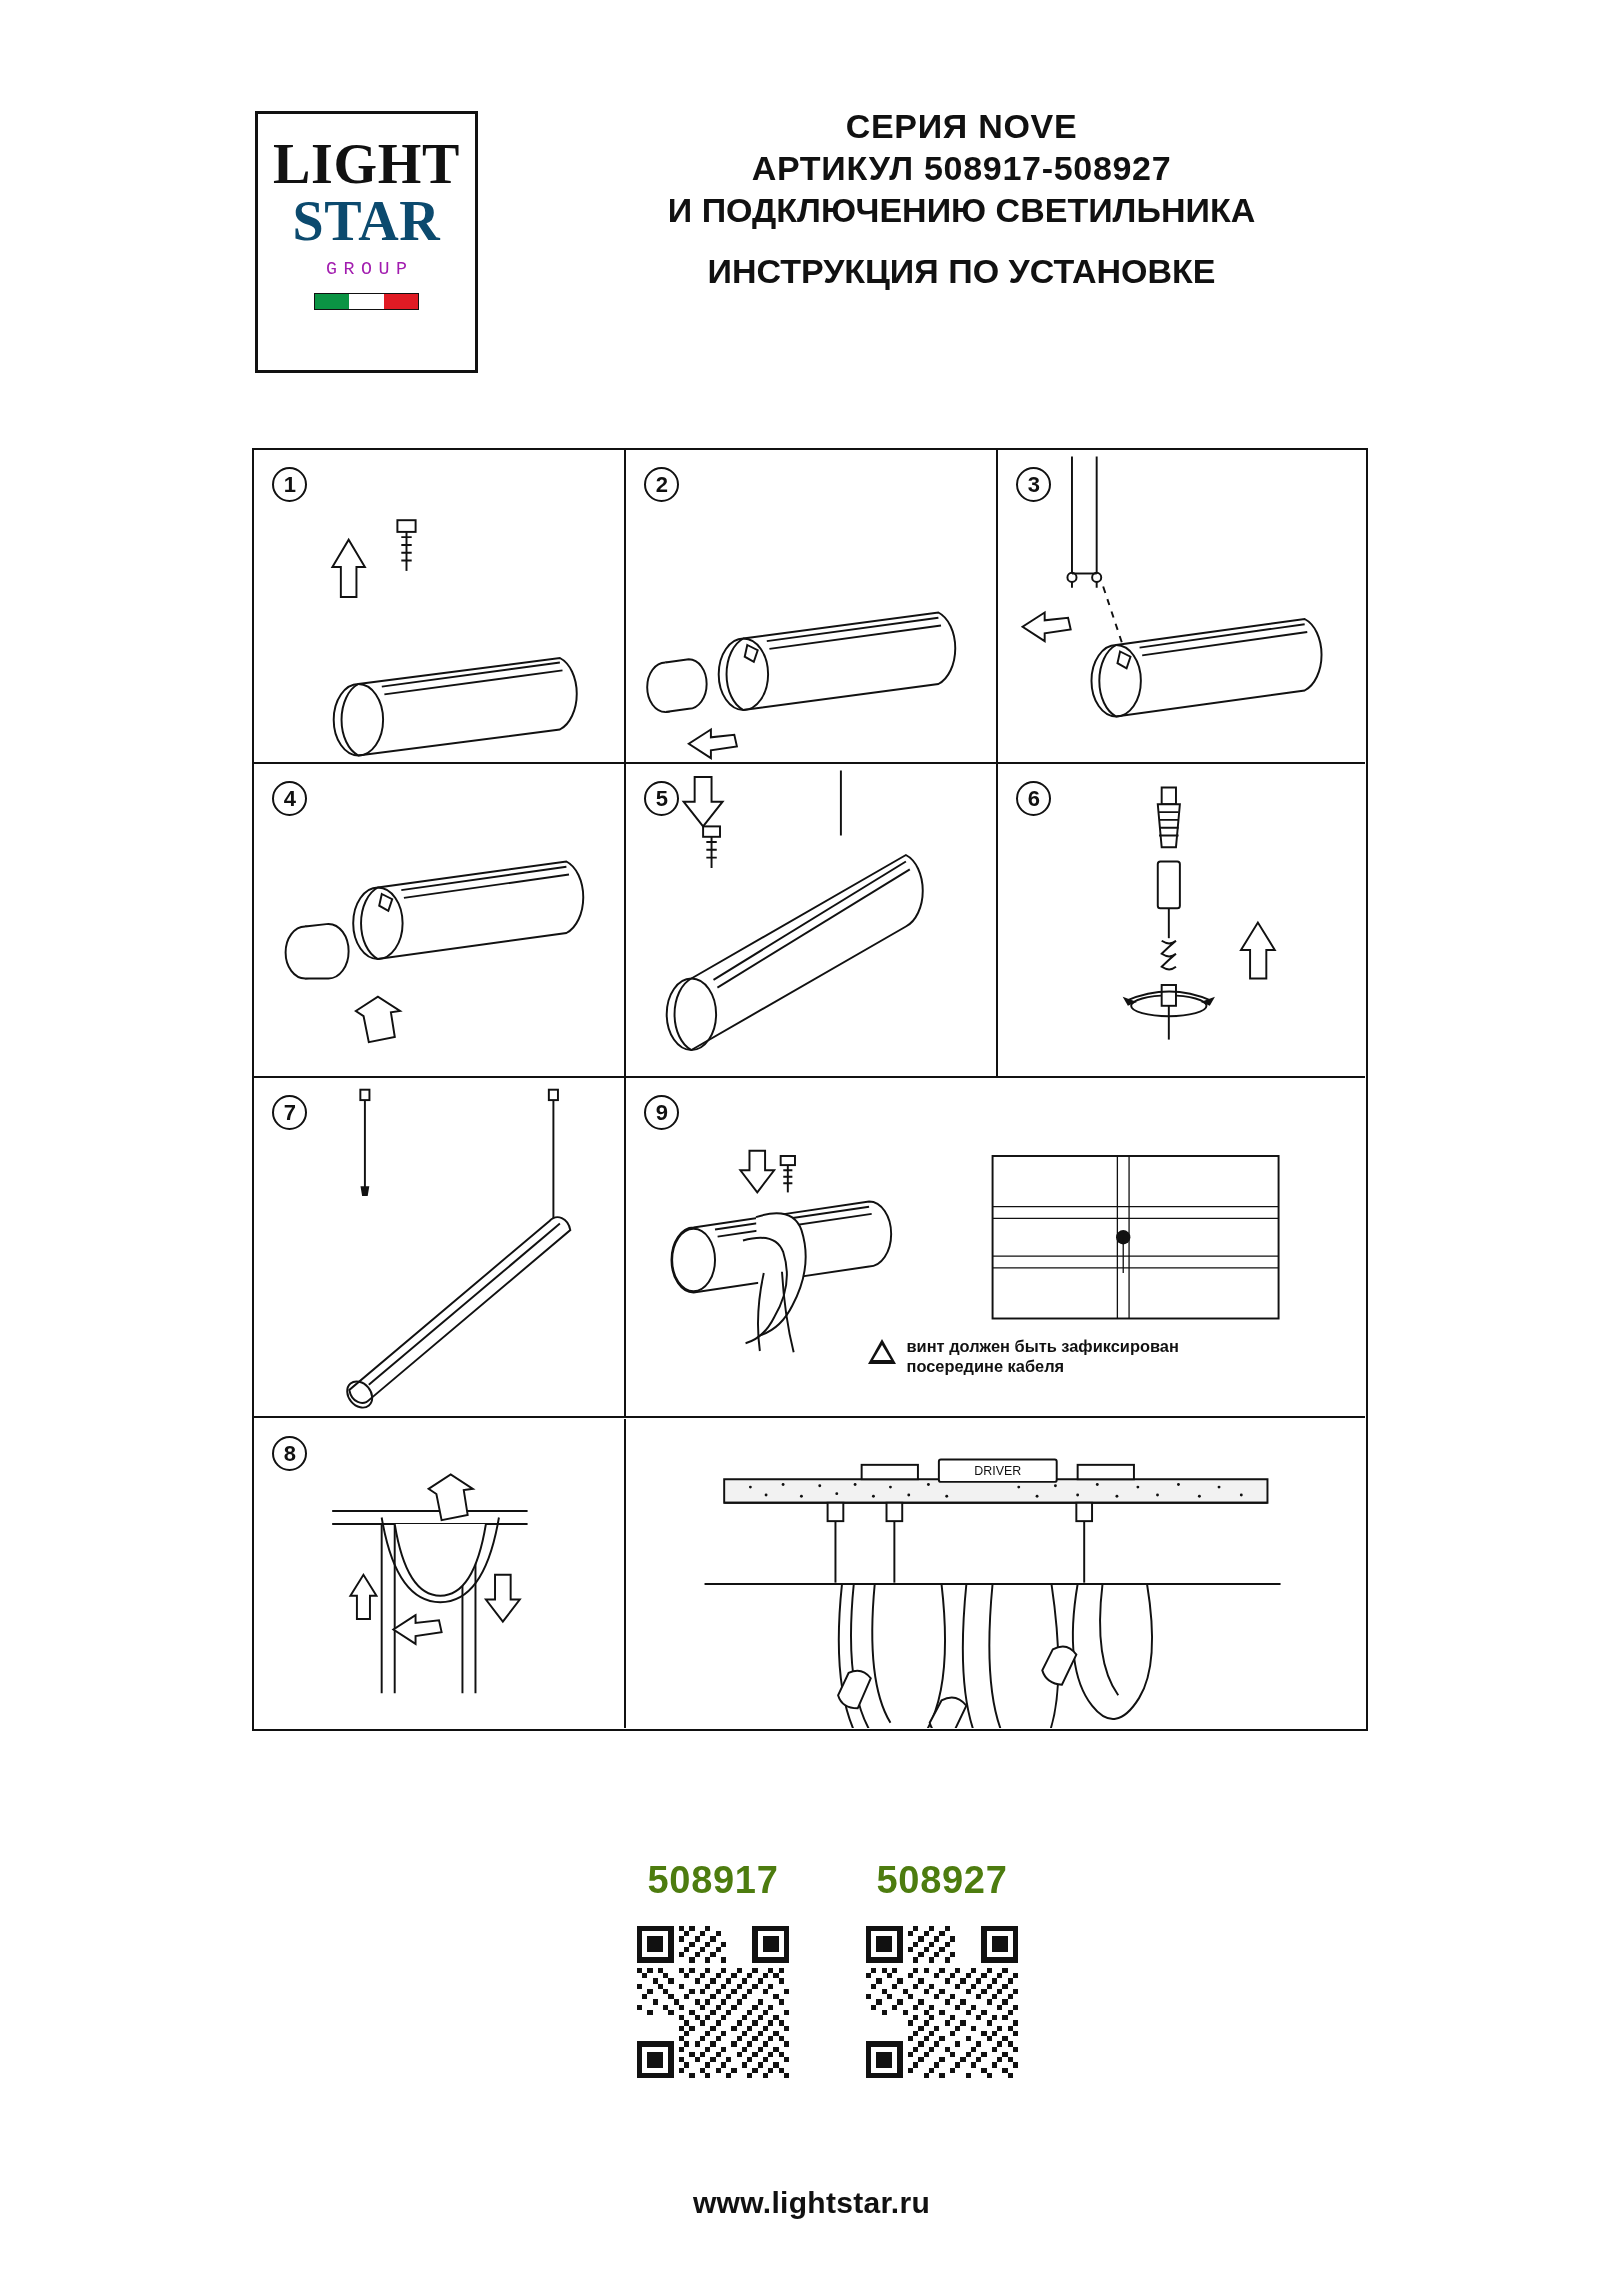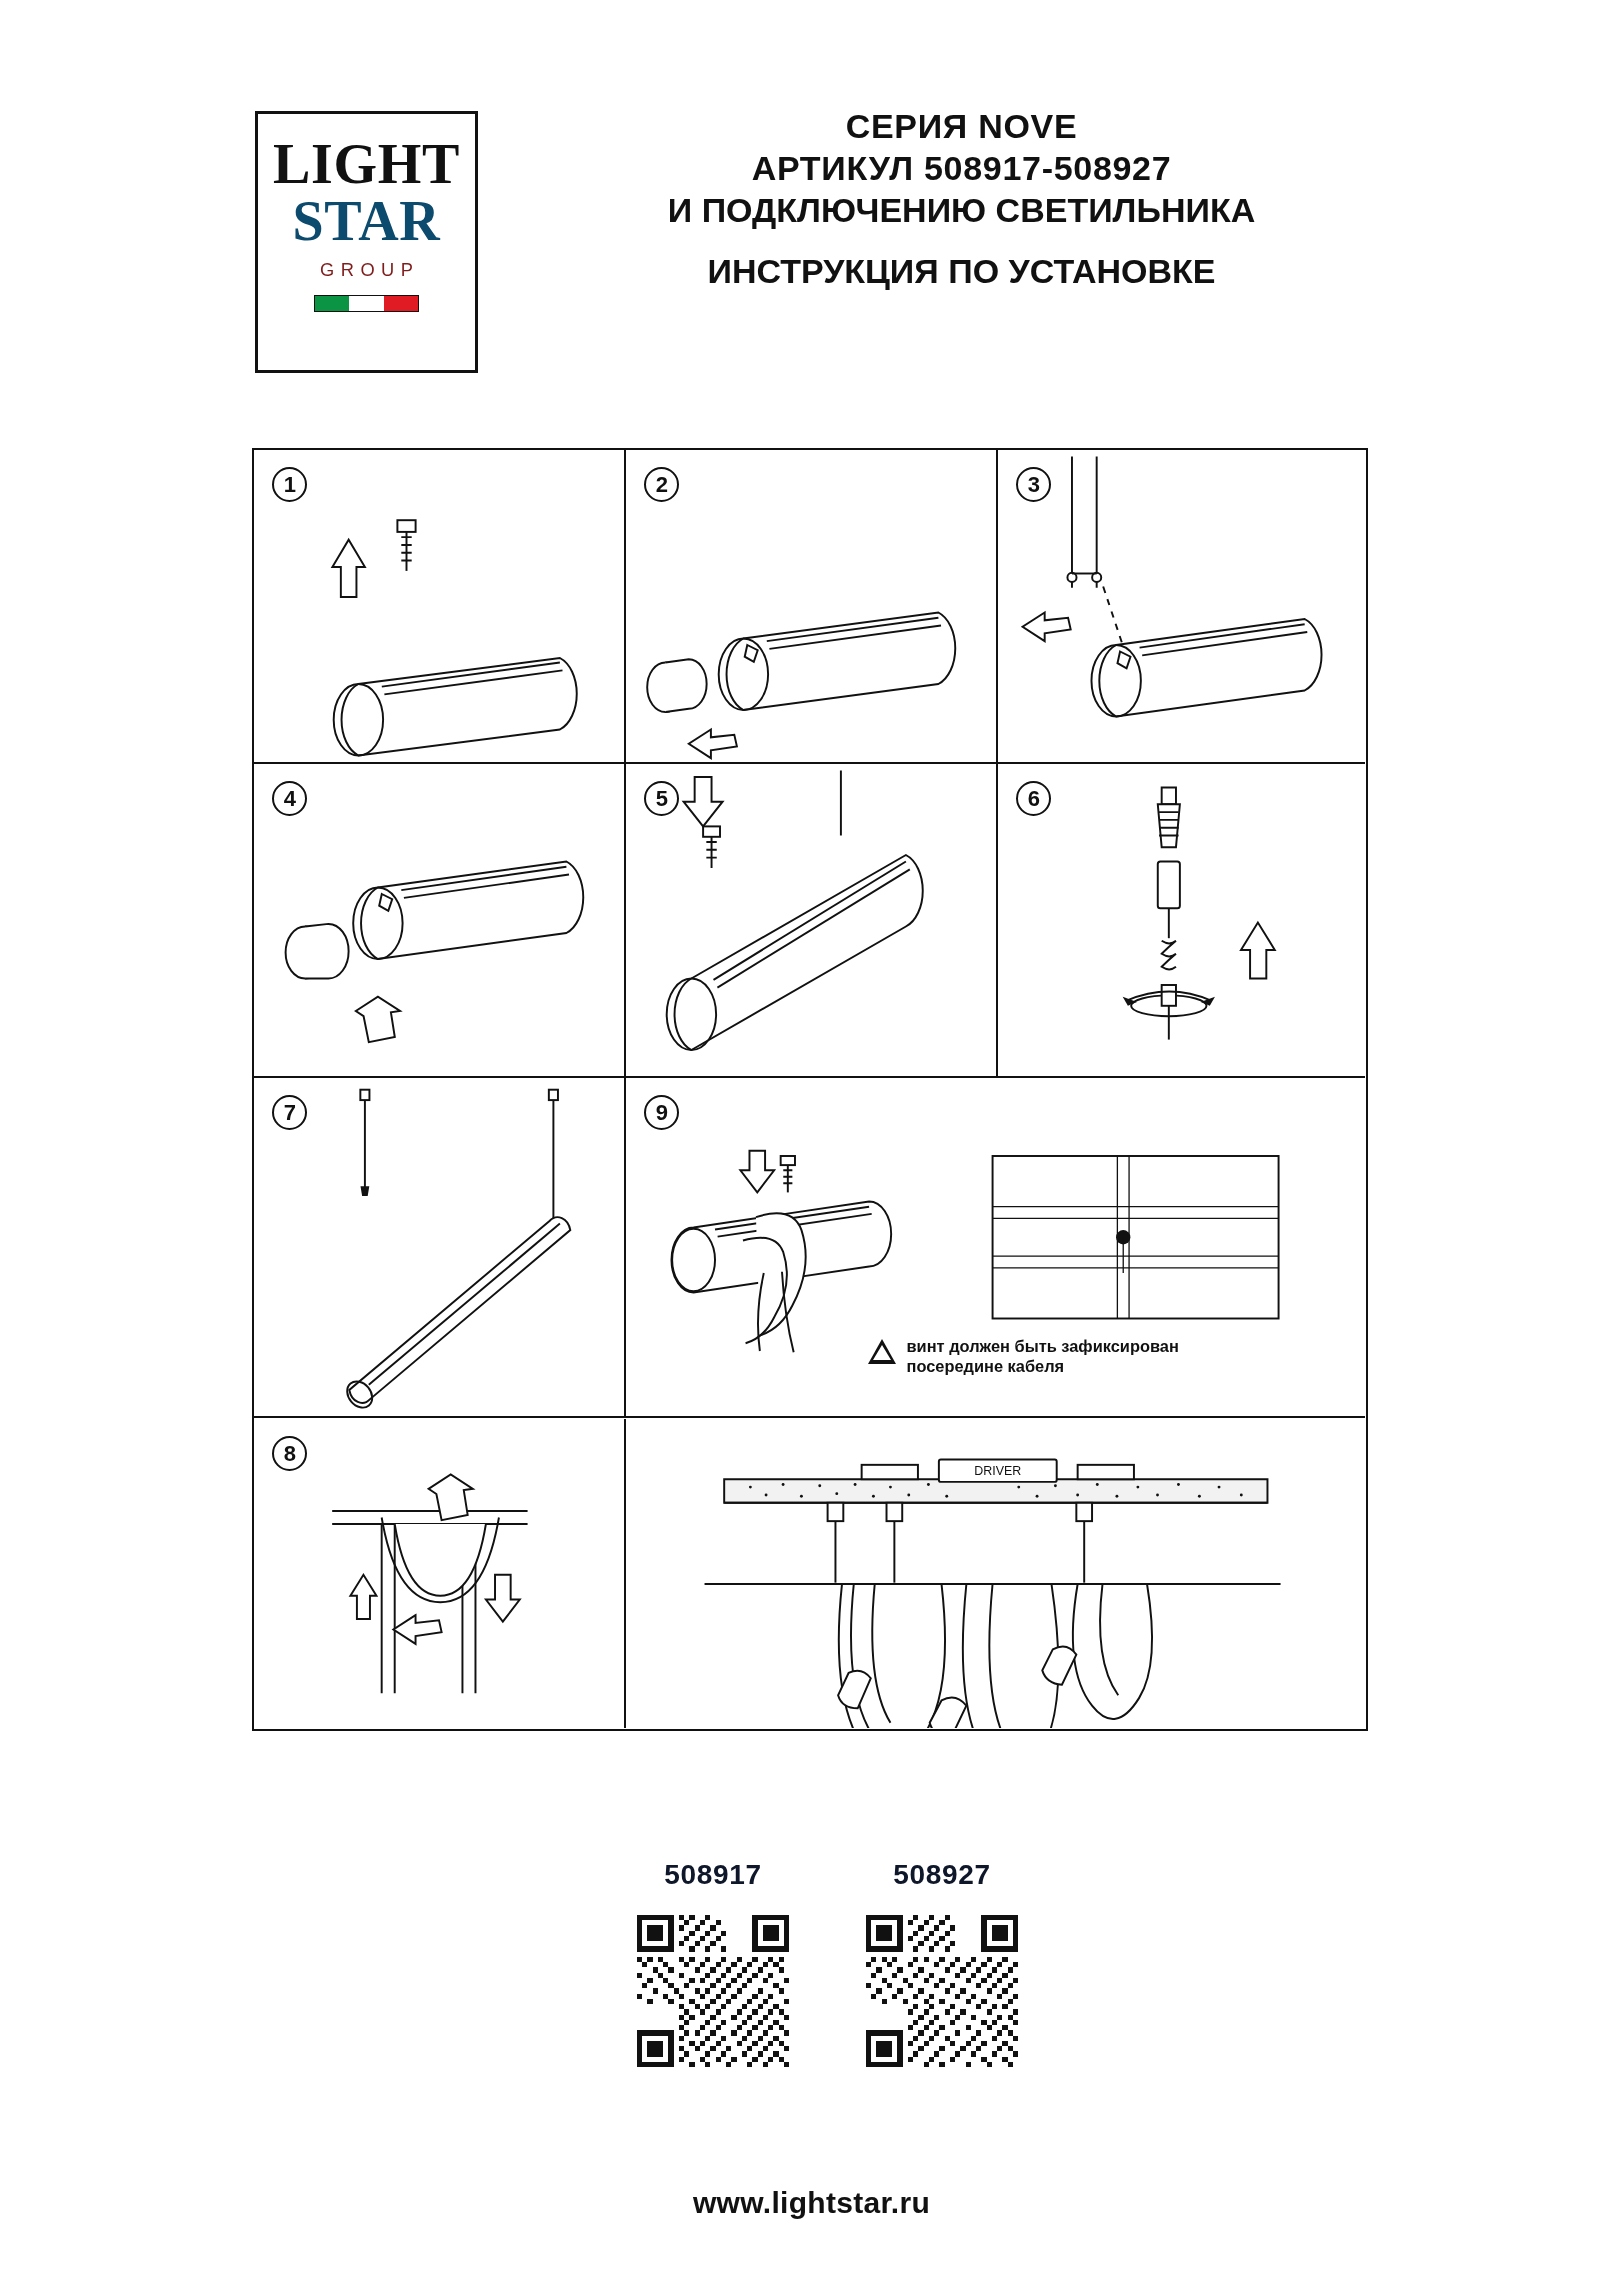--- a/index.html
+++ b/index.html
@@ -61,24 +61,24 @@
   .logo-star {
     font-family: "Liberation Serif", serif;
     font-weight: bold;
     font-size: 56px;
     letter-spacing: 0.7px;
     line-height: 1.0;
     color: #0c4a6e;
     margin-top: 2.6px;
   }
   .logo-group {
-    font-family: Liberation Sans, sans-serif;
+    font-family: Liberation Mono, monospace;
     font-size: 18.3px;
     letter-spacing: 6.5px;
-    color: #7f1d1d;
+    color: #a21caf;
     margin-top: 9.2px;
     padding-left: 6.5px;
   }
   .logo-flag {
     margin-top: 14.4px;
     width: 105px;
     height: 17px;
     display: flex;
     border: 0.7px solid #111;
     box-sizing: border-box;
@@ -196,23 +196,23 @@
   }
   .code-col {
     position: absolute;
     top: 0;
     width: 196px;
     text-align: center;
   }
   .code-col.left { left: 39px; }
   .code-col.right { left: 268px; }
   .code-label {
-    font-size: 28px;
+    font-size: 38px;
     font-weight: bold;
-    color: #0f172a;
+    color: #4d7c0f;
     letter-spacing: 0.7px;
   }
   .qr {
     margin: 23.6px auto 0 auto;
     width: 152px;
     height: 152px;
   }
 
   .site {
     position: absolute;

